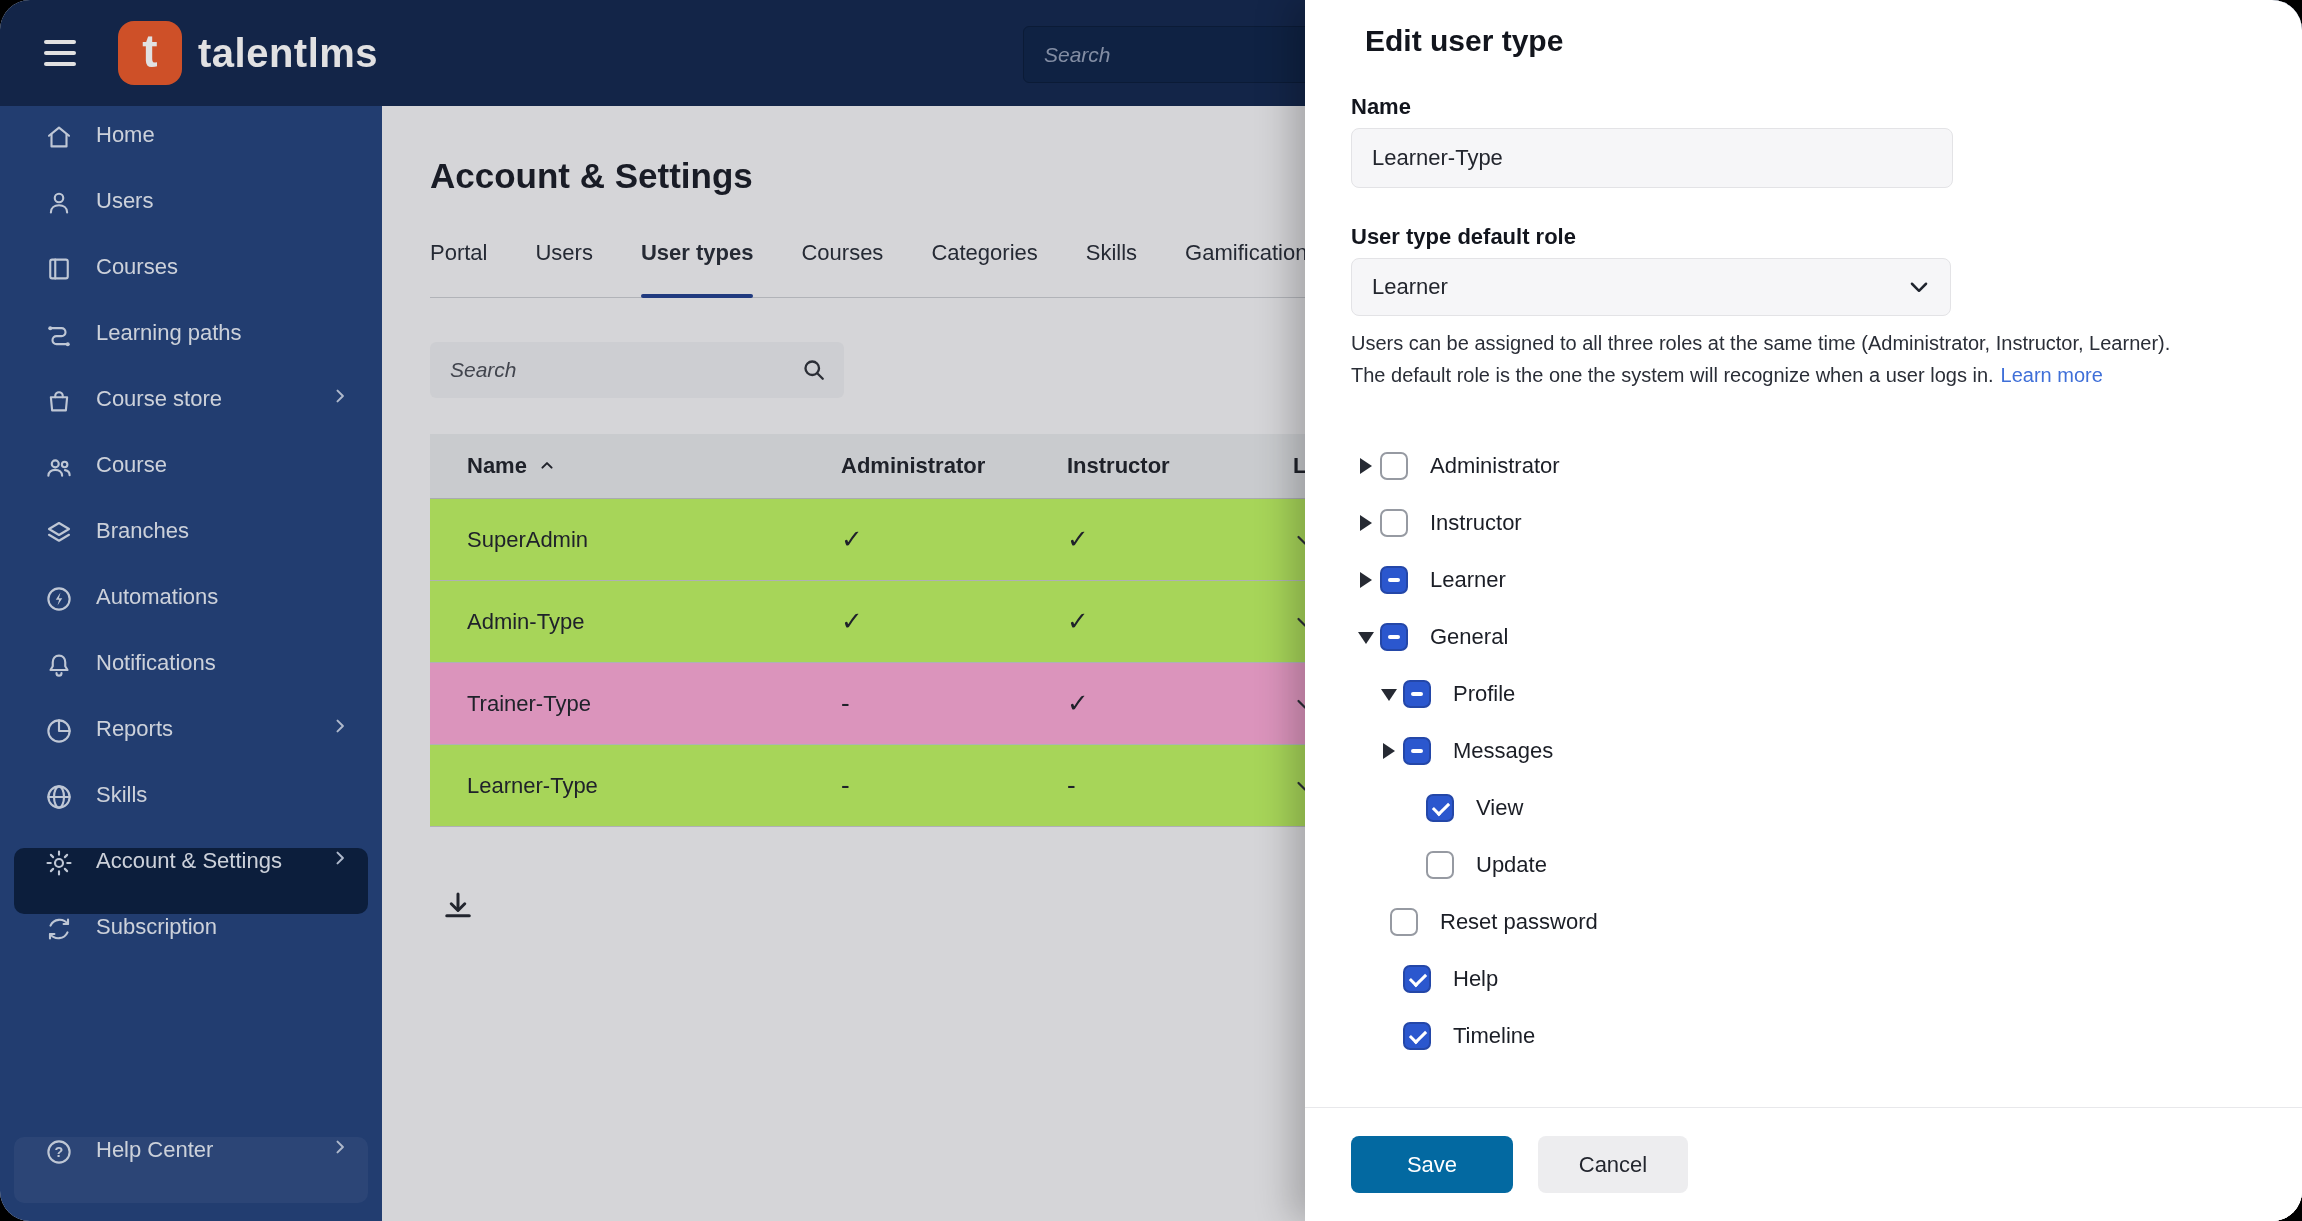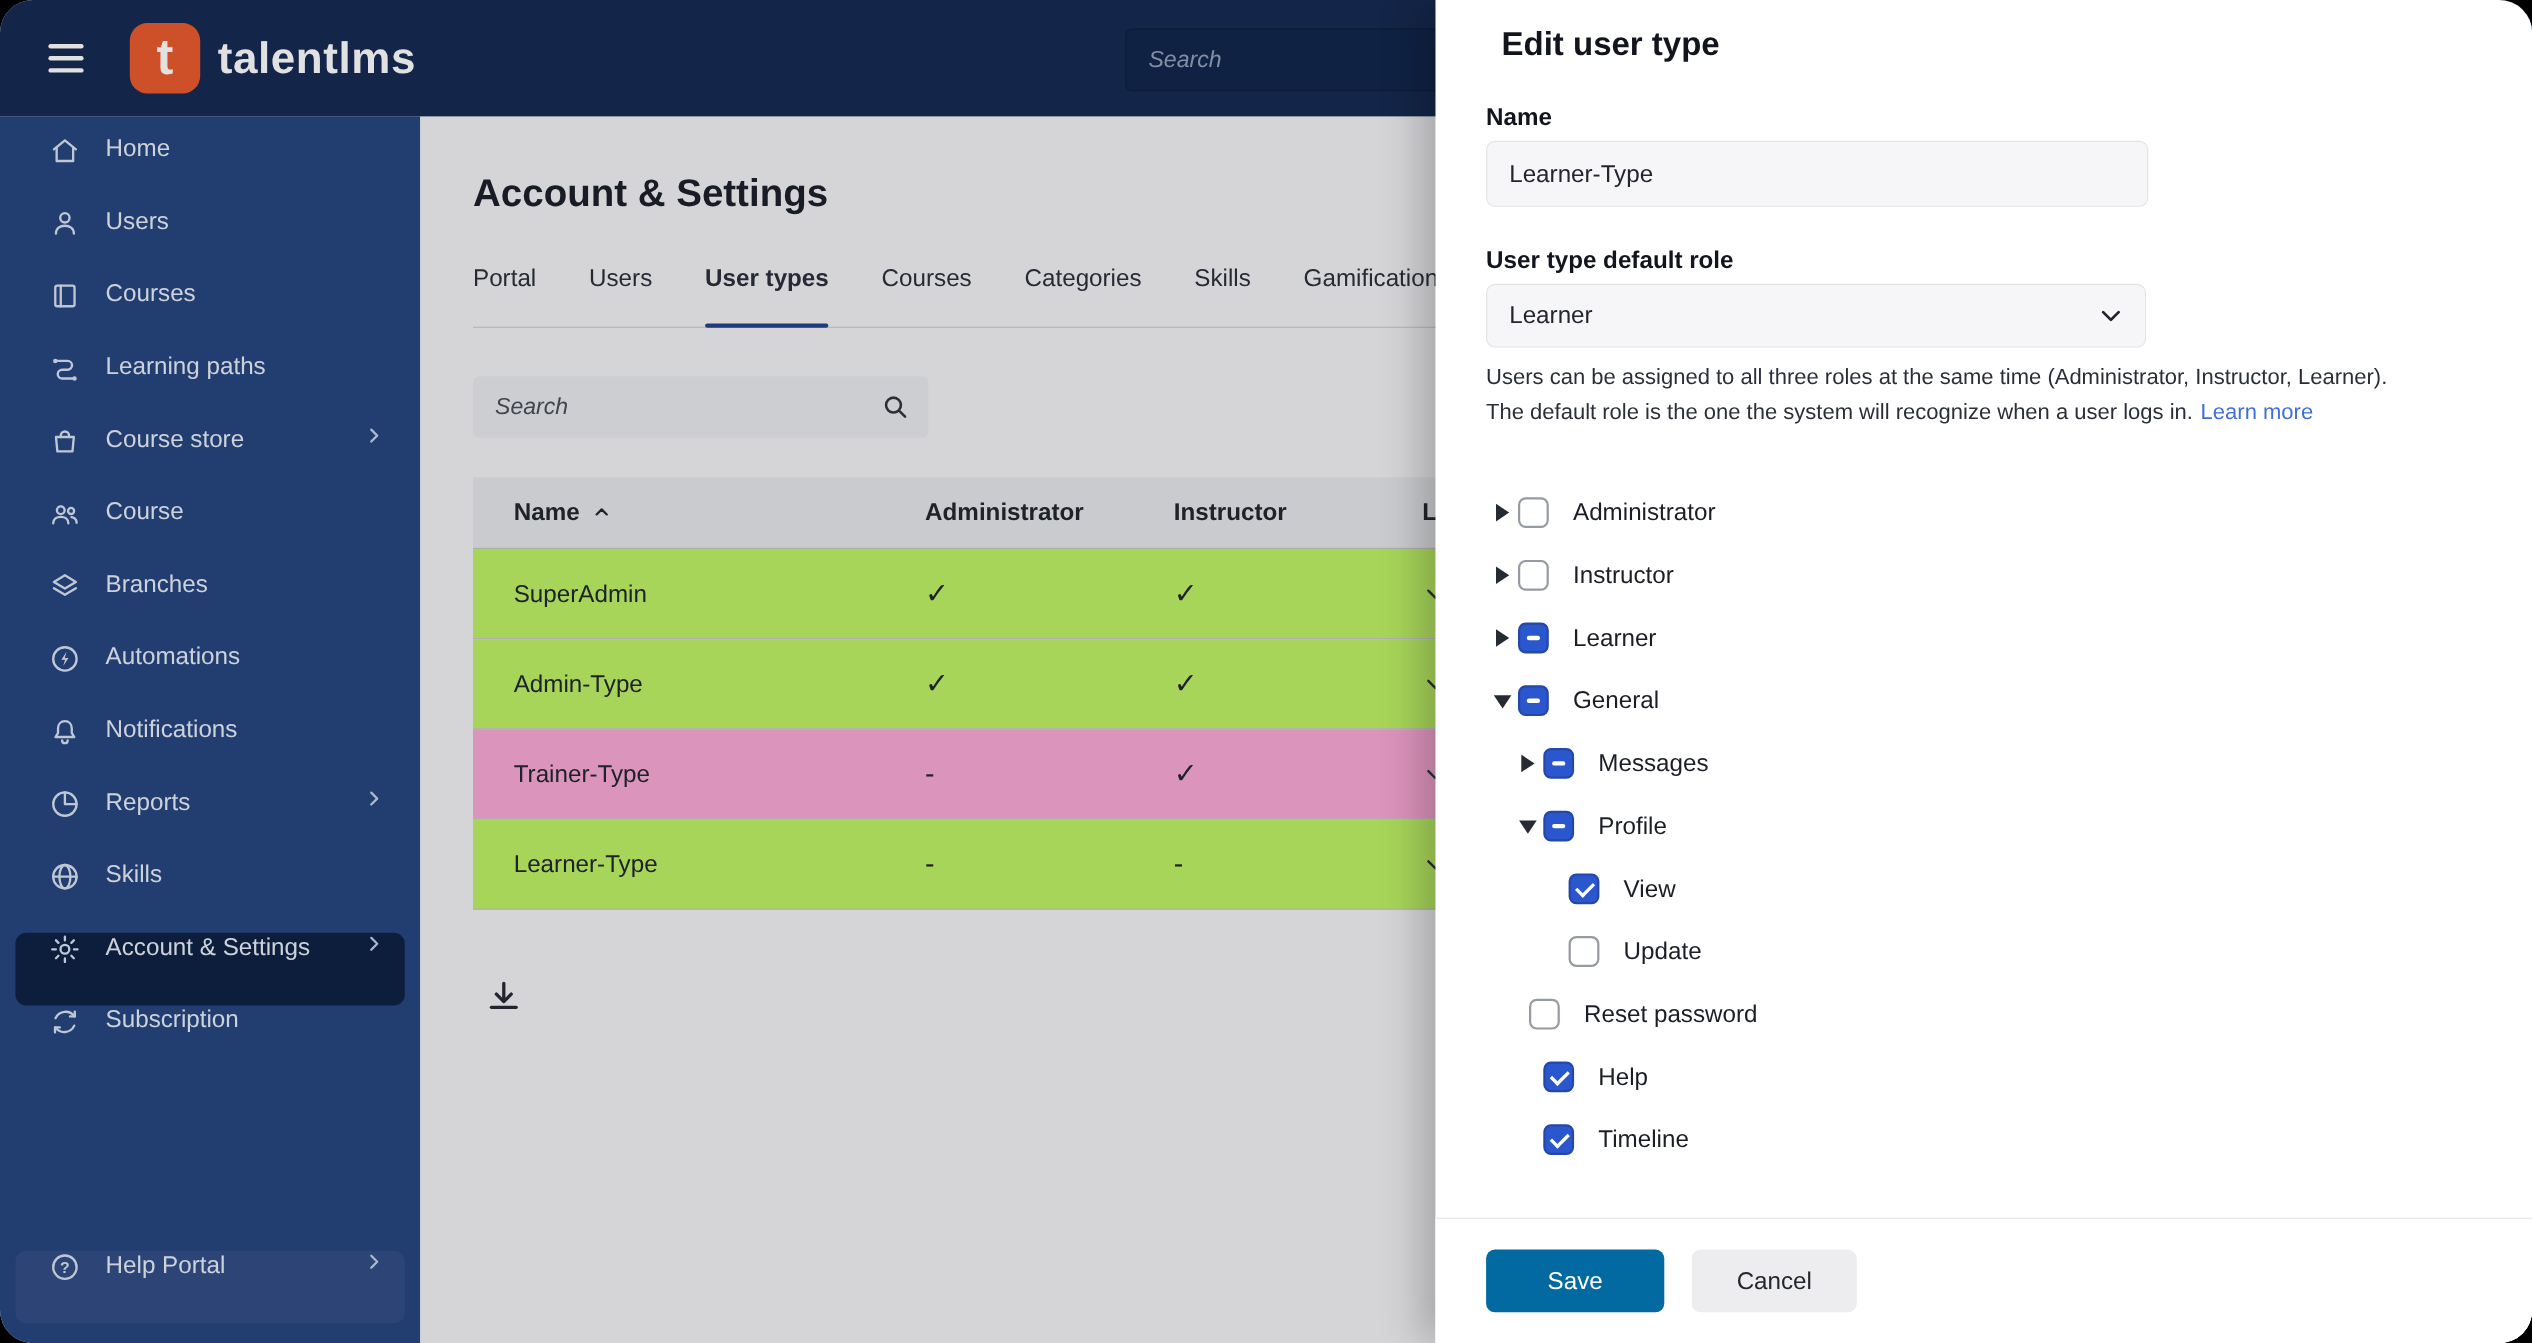--- a/index.html
+++ b/index.html
@@ -248,21 +248,21 @@
           </div>
         </nav>
       <div class="sidebar-footer" id="sidebar-footer">
           <div class="side-item">
             <span class="side-icon">
               <svg viewBox="0 0 24 24" width="30" height="30" fill="none" stroke="currentColor" stroke-width="1.7" stroke-linecap="round" stroke-linejoin="round">
                 <circle cx="12" cy="12" r="8.5"></circle>
                 <text x="12" y="16" text-anchor="middle" font-size="11.5" font-weight="bold" fill="currentColor" stroke="none" font-family="Liberation Sans, sans-serif">?</text>
               </svg>
             </span>
-            <span class="side-label">Help Portal</span>
+            <span class="side-label">Help Center</span>
             <span class="side-chevron">
               <svg viewBox="0 0 24 24" width="20" height="20" fill="none" stroke="currentColor" stroke-width="2.4" stroke-linecap="round" stroke-linejoin="round">
                 <path d="M9 5.5 L15.5 12 L9 18.5"></path>
               </svg>
             </span>
           </div>
         </div>
     </aside>
 
     <main class="content">
@@ -394,28 +394,28 @@
             <span class="exp exp--collapsed"></span>
             <span class="cb cb--indeterminate"></span>
             <span class="tlabel">Learner</span>
           </div>
           <div class="titem" style="padding-left:53px">
             <span class="exp exp--expanded"></span>
             <span class="cb cb--indeterminate"></span>
             <span class="tlabel">General</span>
           </div>
           <div class="titem" style="padding-left:76px">
+            <span class="exp exp--expanded"></span>
+            <span class="cb cb--indeterminate"></span>
+            <span class="tlabel">Profile</span>
+          </div>
+          <div class="titem" style="padding-left:76px">
             <span class="exp exp--collapsed"></span>
             <span class="cb cb--indeterminate"></span>
             <span class="tlabel">Messages</span>
-          </div>
-          <div class="titem" style="padding-left:76px">
-            <span class="exp exp--expanded"></span>
-            <span class="cb cb--indeterminate"></span>
-            <span class="tlabel">Profile</span>
           </div>
           <div class="titem" style="padding-left:99px">
             <span class="exp exp--none"></span>
             <span class="cb cb--checked"></span>
             <span class="tlabel">View</span>
           </div>
           <div class="titem" style="padding-left:99px">
             <span class="exp exp--none"></span>
             <span class="cb cb--unchecked"></span>
             <span class="tlabel">Update</span>

